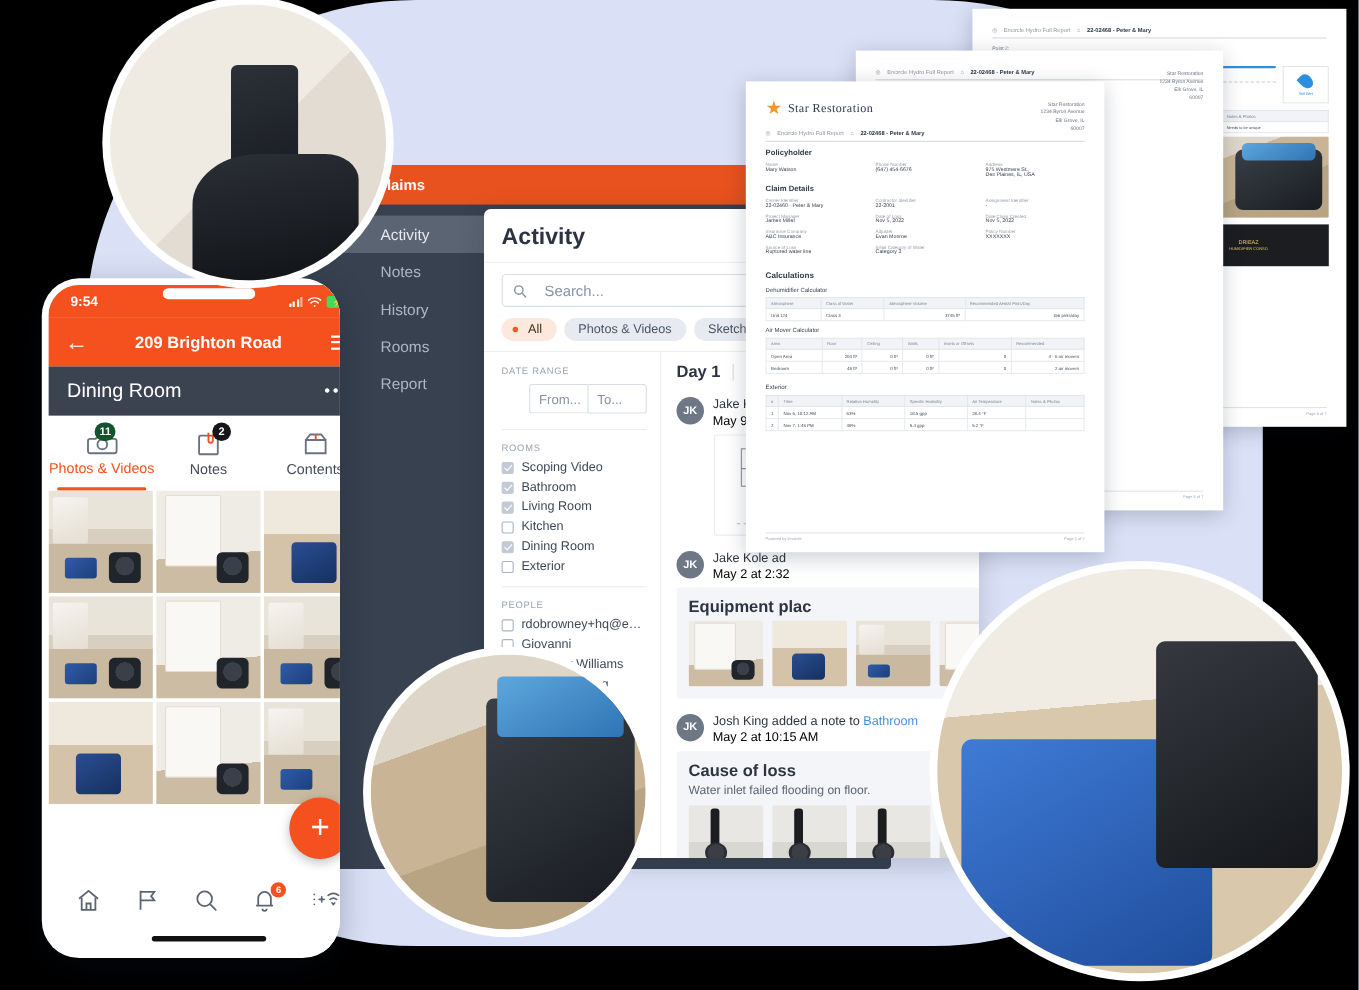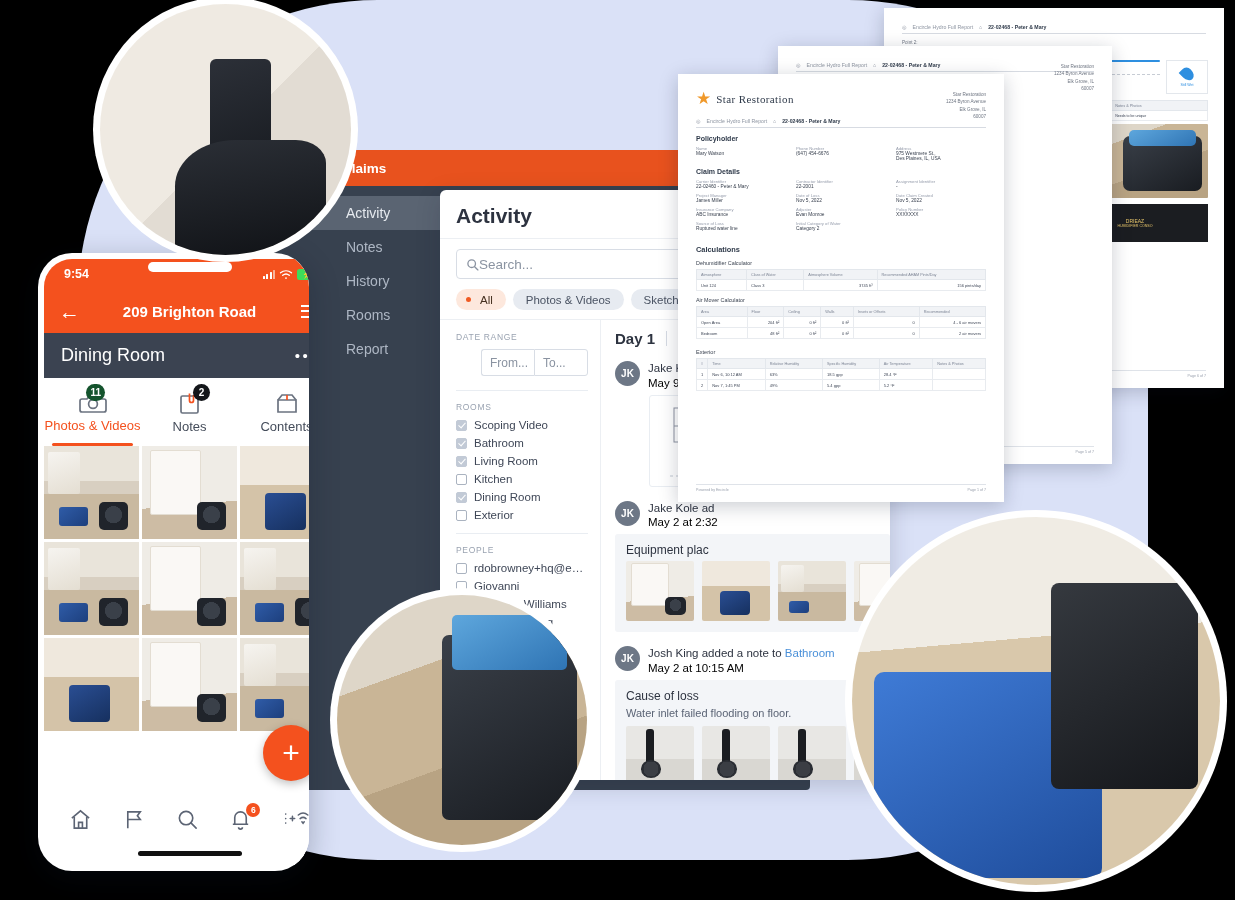--- a/index.html
+++ b/index.html
@@ -41,21 +41,21 @@
     position: absolute; left: 440px; top: 190px; width: 450px; height: 590px;
     background: #fff; border-radius: 6px; overflow: hidden;
     box-shadow: 0 6px 24px rgba(20,30,50,.18);
   }
   #activity-head {
     padding: 14px 16px 10px 16px; border-bottom: 1px solid #eceff3;
   }
   #activity-title { font-size: 21px; font-weight: 600; color: #2d3340; }
   #search-row { padding: 10px 16px 8px 16px; }
   #search-box {
-    display: flex; align-items: center; gap: 0;
+    display: flex; align-items: center; gap: 16px;
     border: 1px solid #d8dde5; border-radius: 4px; height: 30px; padding: 0 9px;
   }
   #search-box .txt { color: #8a93a1; font-size: 13.5px; }
   .pill-row { display: flex; gap: 7px; padding: 2px 16px 9px 16px; }
   .pill {
     height: 21px; border-radius: 11px; background: #e7ebf1; color: #4a5363;
     font-size: 11.5px; display: flex; align-items: center; padding: 0 13px; white-space: nowrap;
   }
   .pill.active { background: #fde8dd; color: #45301f; gap: 9px; padding-left: 10px; }
   .pill .dot { width: 5px; height: 5px; border-radius: 50%; background: #f05a22; }
@@ -95,21 +95,21 @@
   .entry { margin-bottom: 9px; }
   .entry-head { display: flex; align-items: flex-start; gap: 8px; padding: 5px 0 6px 0; }
   .avatar {
     width: 25px; height: 25px; border-radius: 50%; background: #6d7786; color: #fff;
     font-size: 10px; display: flex; align-items: center; justify-content: center; flex: none; font-weight: 600;
   }
   .entry-txt { font-size: 11.5px; color: #2d3340; line-height: 1.35; white-space: nowrap; }
   .entry-txt a { color: #4a90d9; text-decoration: none; }
   .entry-time { font-size: 11.5px; color: #6b7policy; }
   .card-body { background: #f3f5f8; padding: 9px 11px 11px 11px; border-radius: 3px; }
-  .card-title { font-size: 12px; font-weight: 400; color: #2d3340; margin-bottom: 4px; }
+  .card-title { font-size: 15px; font-weight: 700; color: #2d3340; margin-bottom: 4px; }
   .card-note { font-size: 11px; color: #5b6475; margin-bottom: 7px; }
   .thumbs { display: flex; gap: 8px; }
   .thumb { width: 68px; height: 60px; border-radius: 2px; overflow: hidden; flex: none; position: relative; }
 
   
   .sketch-card { background: #fff; border: 1px solid #e9edf2; border-radius: 3px; width: 96px; height: 92px; margin-left: 34px; }
 
   
   .doc { position: absolute; background: #fff; box-shadow: 0 4px 18px rgba(15,25,45,.22); }
   #doc-back2 { left: 884px; top: 8px; width: 340px; height: 380px; }

